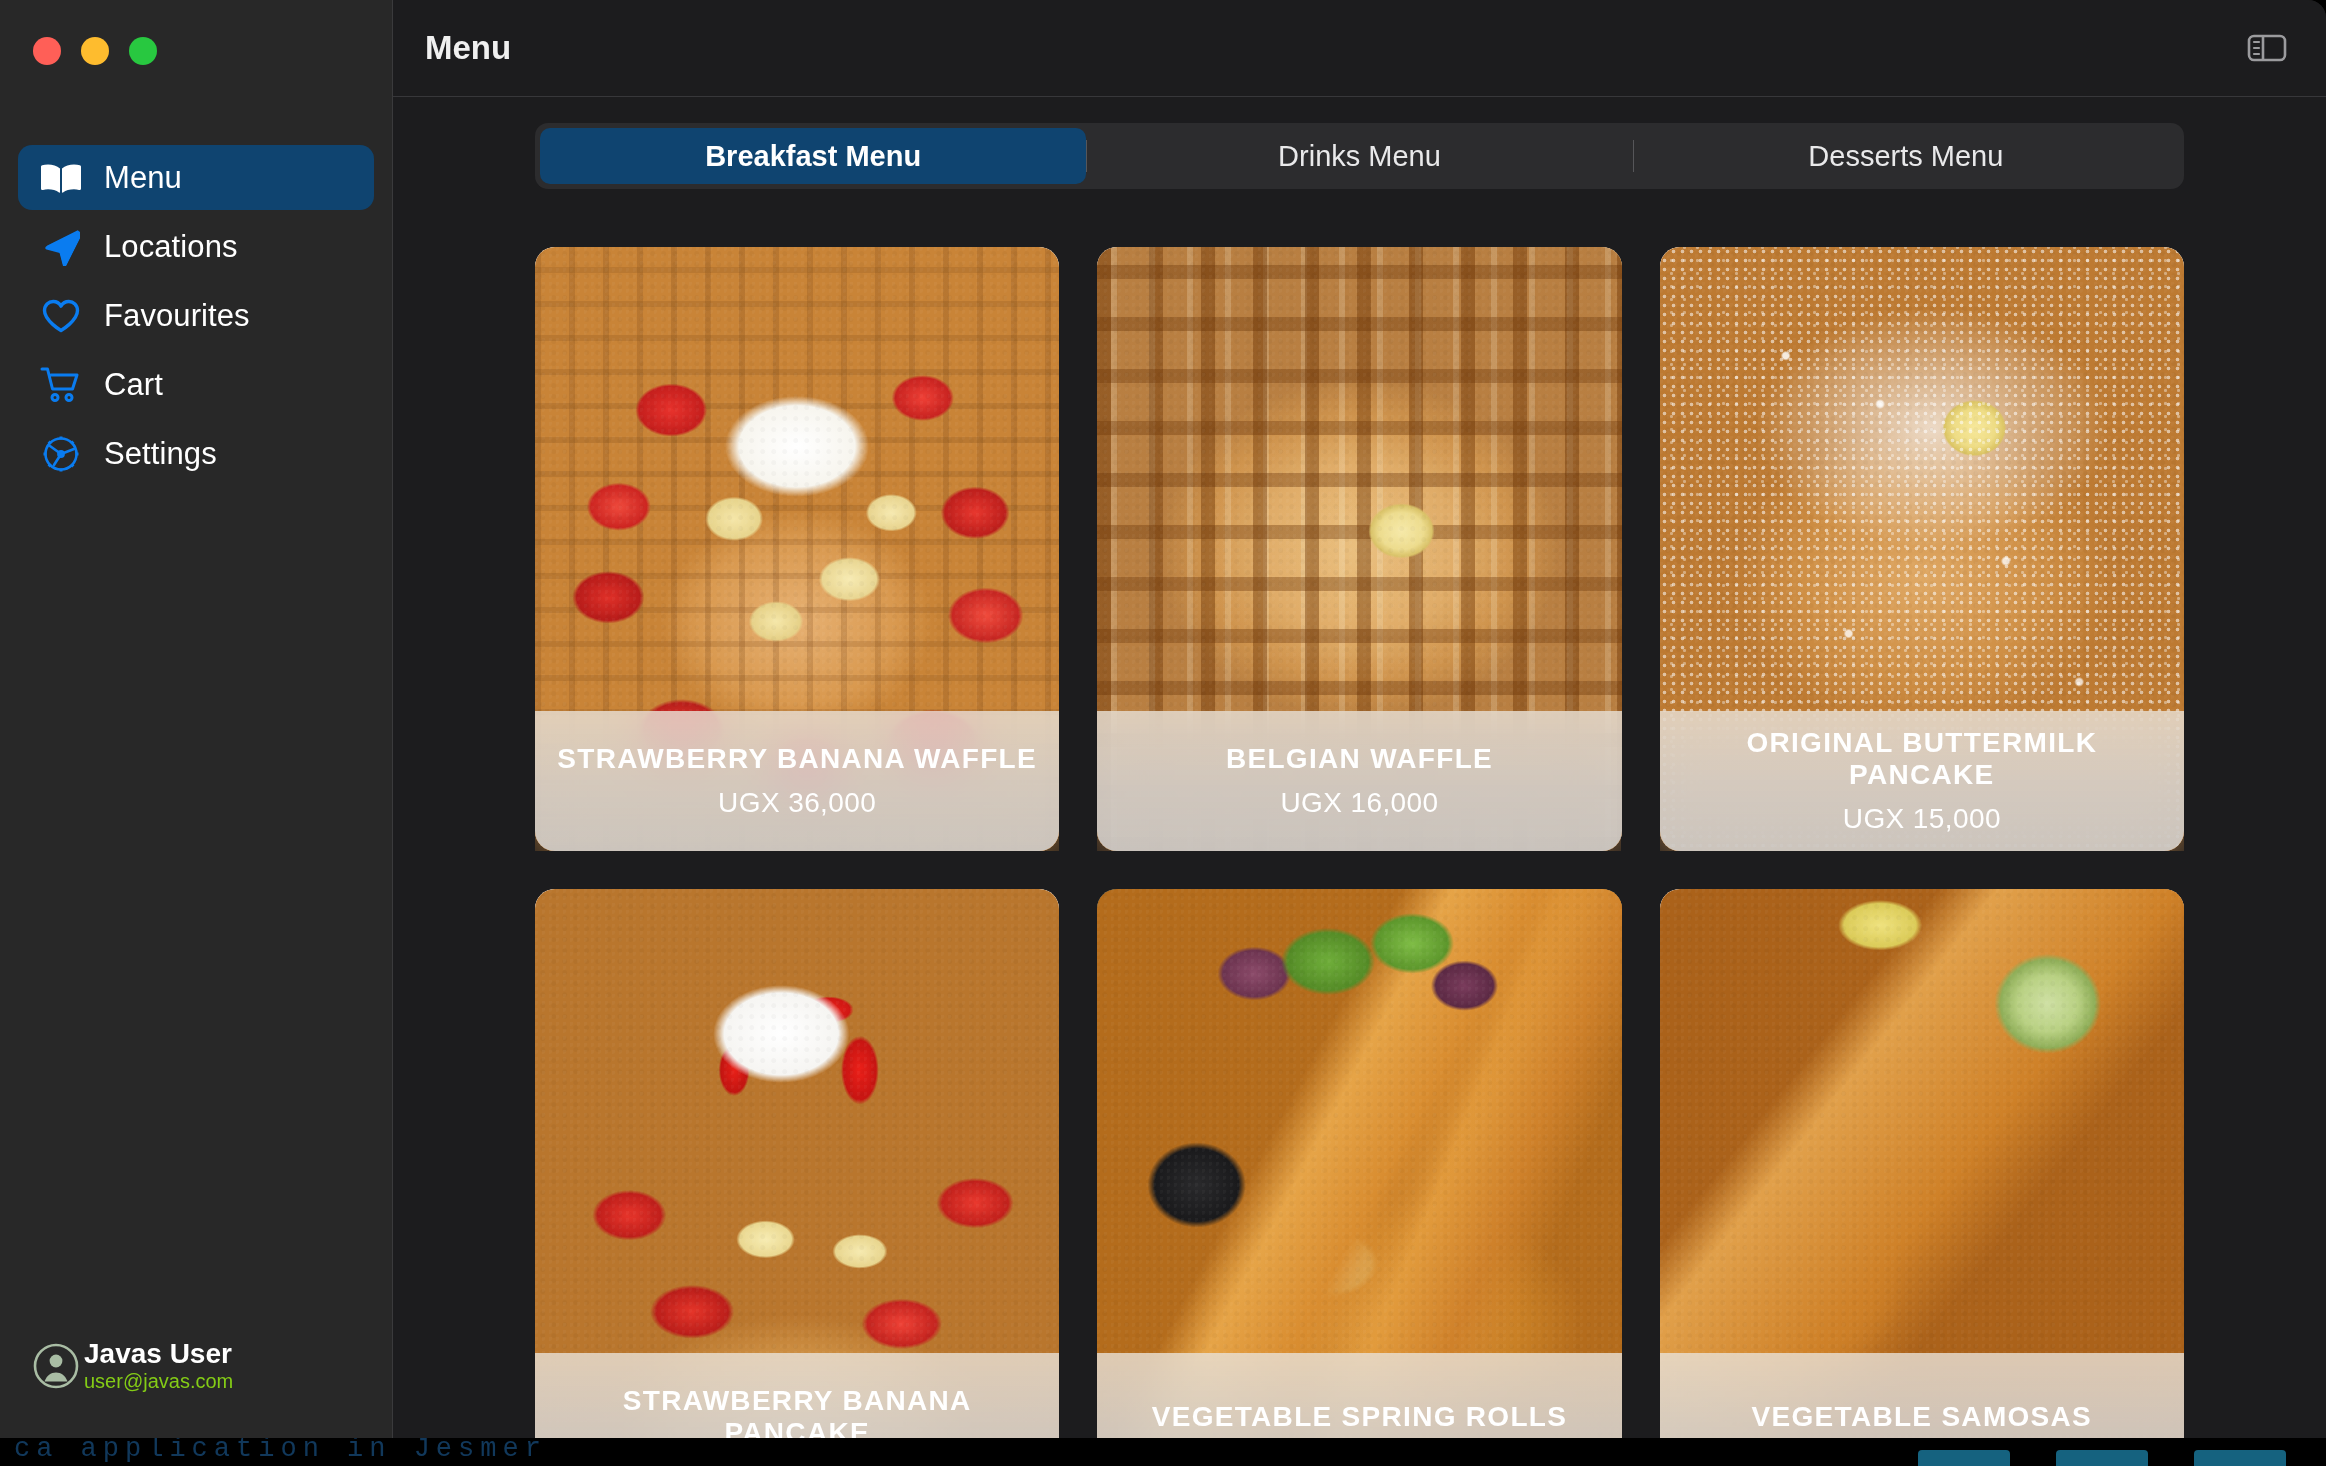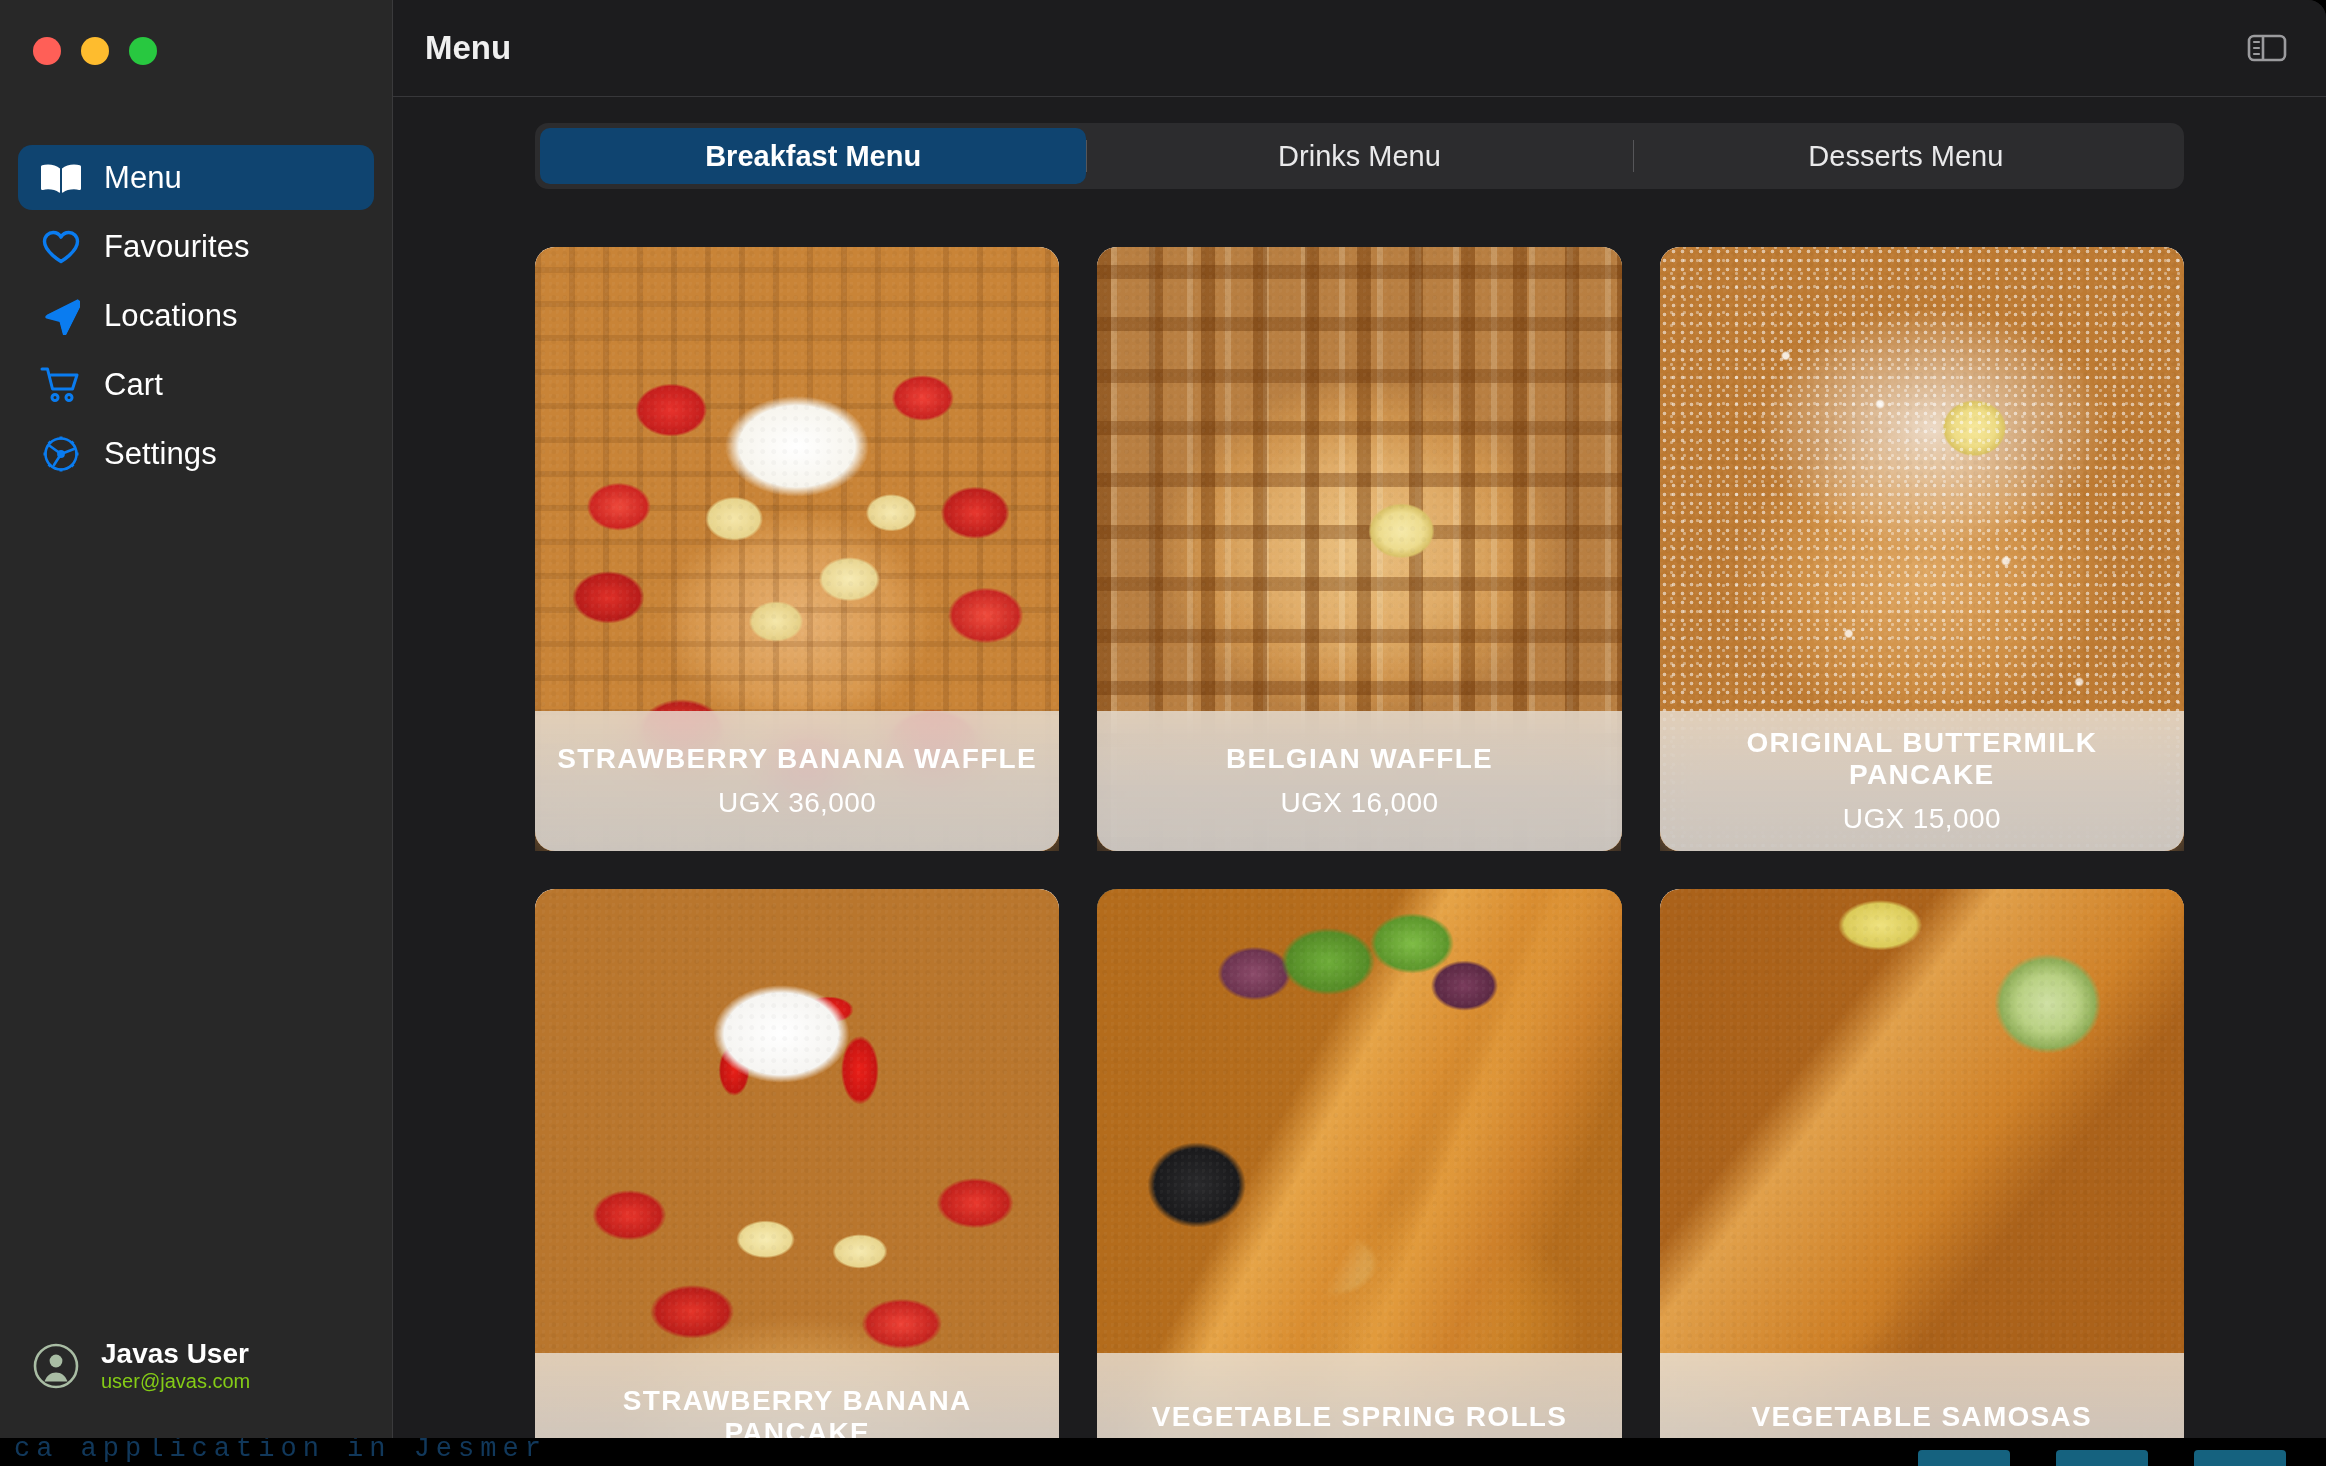--- a/index.html
+++ b/index.html
@@ -105,21 +105,21 @@
     width: 42px; height: 42px;
     display: flex; align-items: center; justify-content: center;
     flex: 0 0 42px;
   }
   .nav-item svg { display: block; }
 
   #user {
     margin-top: auto;
     display: flex;
     align-items: center;
-    gap: 22px;
+    gap: 5px;
     padding: 0 40px 44px 33px;
   }
   #user-avatar { width: 46px; height: 46px; flex: 0 0 46px; }
   #user-meta { display: flex; flex-direction: column; line-height: 1.18; }
   #user-name { color: #ffffff; font-size: 28px; font-weight: bold; }
   #user-email { color: #84cc16; font-size: 20px; }
 
   
   #content {
     flex: 1 1 auto;
@@ -371,35 +371,35 @@
           <svg width="40" height="32" viewBox="0 0 40 32" fill="#ffffff">
             <path d="M19 6.5C16 3.6 11.5 2.4 7 2.4c-2.2 0-4.2.3-5.8.8C.5 3.4 0 4 0 4.8v21.6c0 1.1 1 1.9 2 1.6 1.4-.4 3.2-.7 5-.7 4.2 0 8.3 1.1 11 3.2.6.5 1 .1 1-.6V6.5z"></path>
             <path d="M21 6.5C24 3.6 28.5 2.4 33 2.4c2.2 0 4.2.3 5.8.8.7.2 1.2.8 1.2 1.6v21.6c0 1.1-1 1.9-2 1.6-1.4-.4-3.2-.7-5-.7-4.2 0-8.3 1.1-11 3.2-.6.5-1 .1-1-.6V6.5z"></path>
           </svg>
         </span>
         <span>Menu</span>
       </div>
 
       <div class="nav-item">
         <span class="nav-icon">
-          <svg width="40" height="36" viewBox="0 0 40 36" fill="none" stroke="#0a7cf0" stroke-width="3.4">
-            <path d="M20 32.5S3.5 22.8 3.5 12.6C3.5 7.3 7.5 3.5 12.2 3.5c3.3 0 6.2 1.9 7.8 4.6 1.6-2.7 4.5-4.6 7.8-4.6 4.7 0 8.7 3.8 8.7 9.1C36.5 22.8 20 32.5 20 32.5z" stroke-linejoin="round"></path>
-          </svg>
-        </span>
-        <span>Favourites</span>
-      </div>
-
-      <div class="nav-item">
-        <span class="nav-icon">
           <svg width="38" height="38" viewBox="0 0 38 38" fill="#0a7cf0">
             <path d="M34.6 3.4 4.2 18.6c-1.3.6-1.1 2.5.3 2.9l12.3 3.2c.5.1.9.5 1 1l3.2 12.3c.4 1.4 2.3 1.6 2.9.3L39 7.9c.6-1.4-.8-2.8-2.2-2.2l-2.2-2.3z"></path>
             <path d="M35.8 2.2 5.4 17.4c-1.6.8-1.3 3.2.4 3.6l12 3.1 3.1 12c.4 1.7 2.8 2 3.6.4L39.8 6.1c.7-1.5-.8-3-2.3-2.3l-1.7-1.6z" fill="#0a7cf0"></path>
           </svg>
         </span>
         <span>Locations</span>
+      </div>
+
+      <div class="nav-item">
+        <span class="nav-icon">
+          <svg width="40" height="36" viewBox="0 0 40 36" fill="none" stroke="#0a7cf0" stroke-width="3.4">
+            <path d="M20 32.5S3.5 22.8 3.5 12.6C3.5 7.3 7.5 3.5 12.2 3.5c3.3 0 6.2 1.9 7.8 4.6 1.6-2.7 4.5-4.6 7.8-4.6 4.7 0 8.7 3.8 8.7 9.1C36.5 22.8 20 32.5 20 32.5z" stroke-linejoin="round"></path>
+          </svg>
+        </span>
+        <span>Favourites</span>
       </div>
 
       <div class="nav-item">
         <span class="nav-icon">
           <svg width="42" height="38" viewBox="0 0 42 38" fill="none" stroke="#0a7cf0" stroke-width="3">
             <path d="M2 3h5.5l5 20h20l4.5-14H11" stroke-linecap="round" stroke-linejoin="round"></path>
             <circle cx="15" cy="31.5" r="3"></circle>
             <circle cx="29" cy="31.5" r="3"></circle>
           </svg>
         </span>

